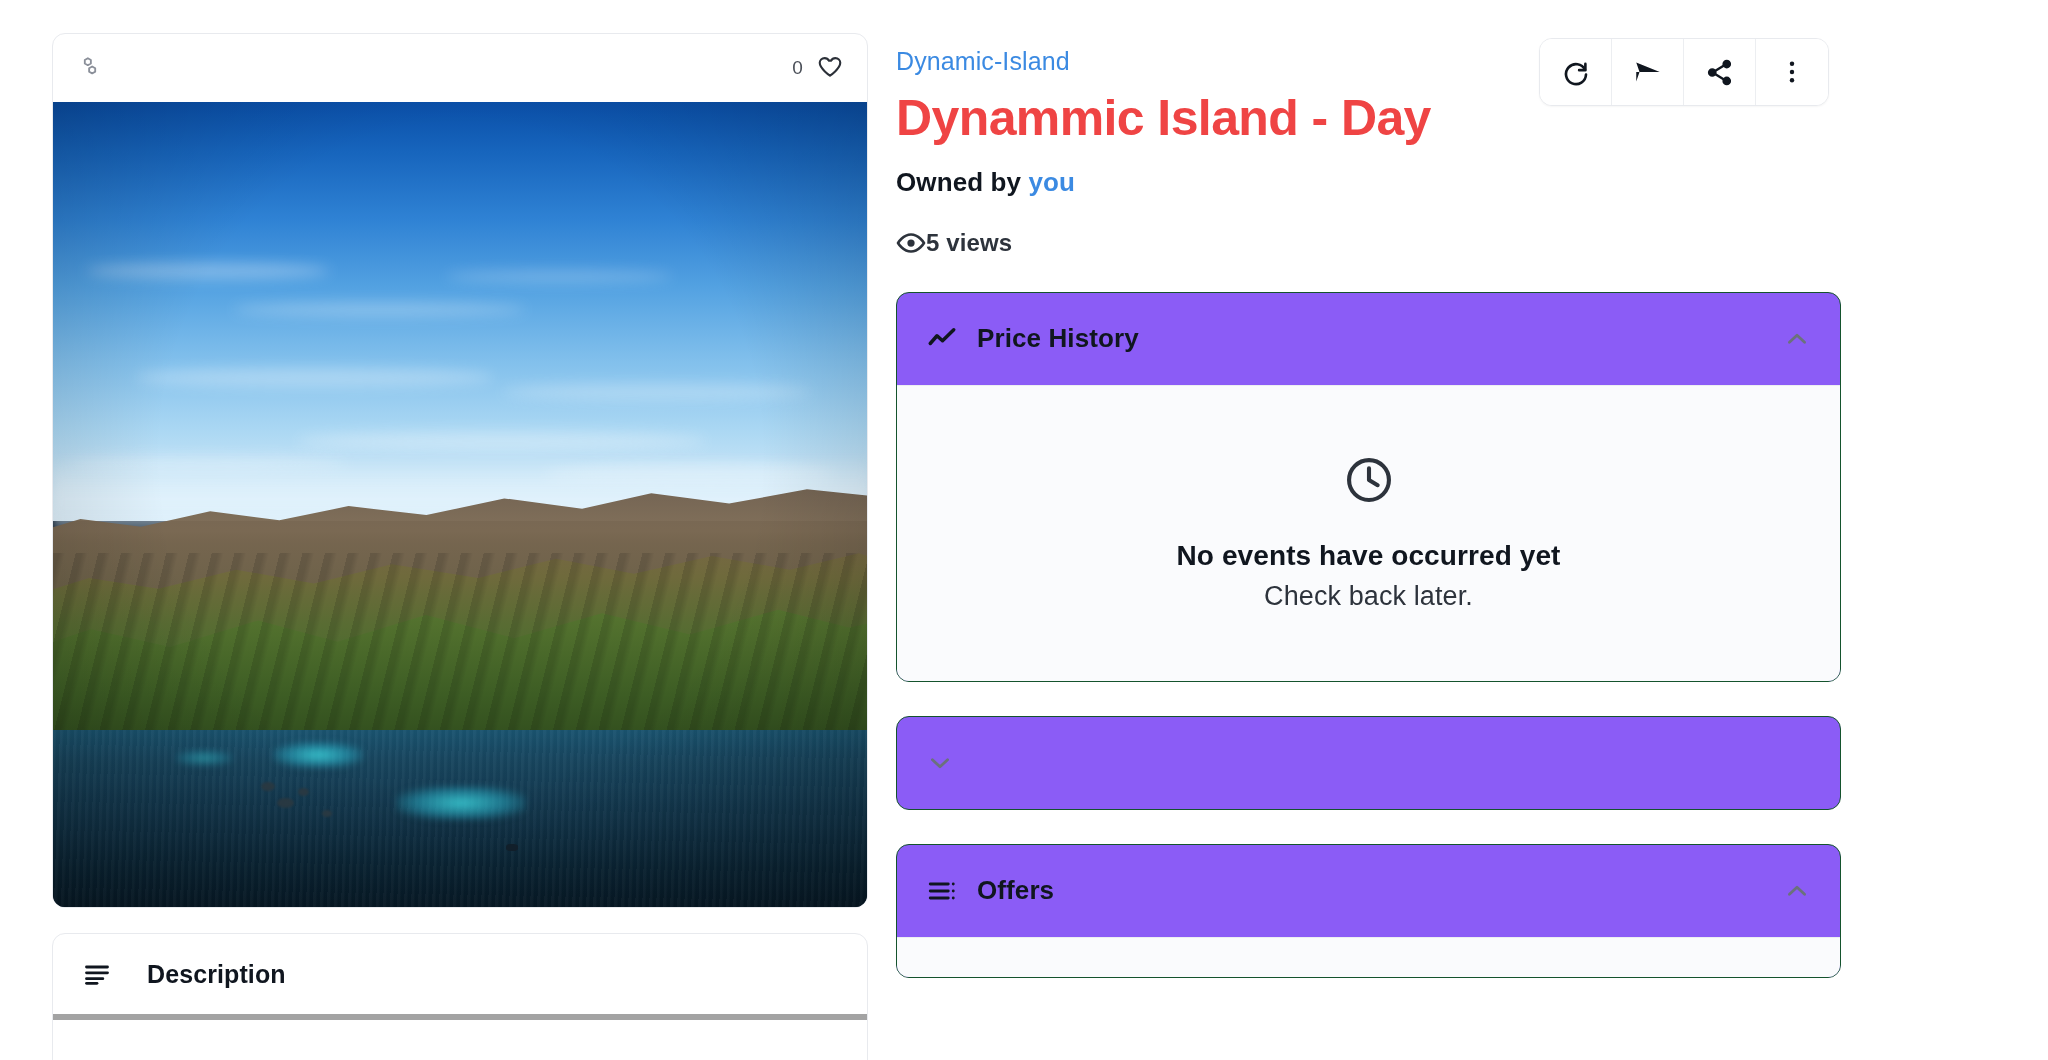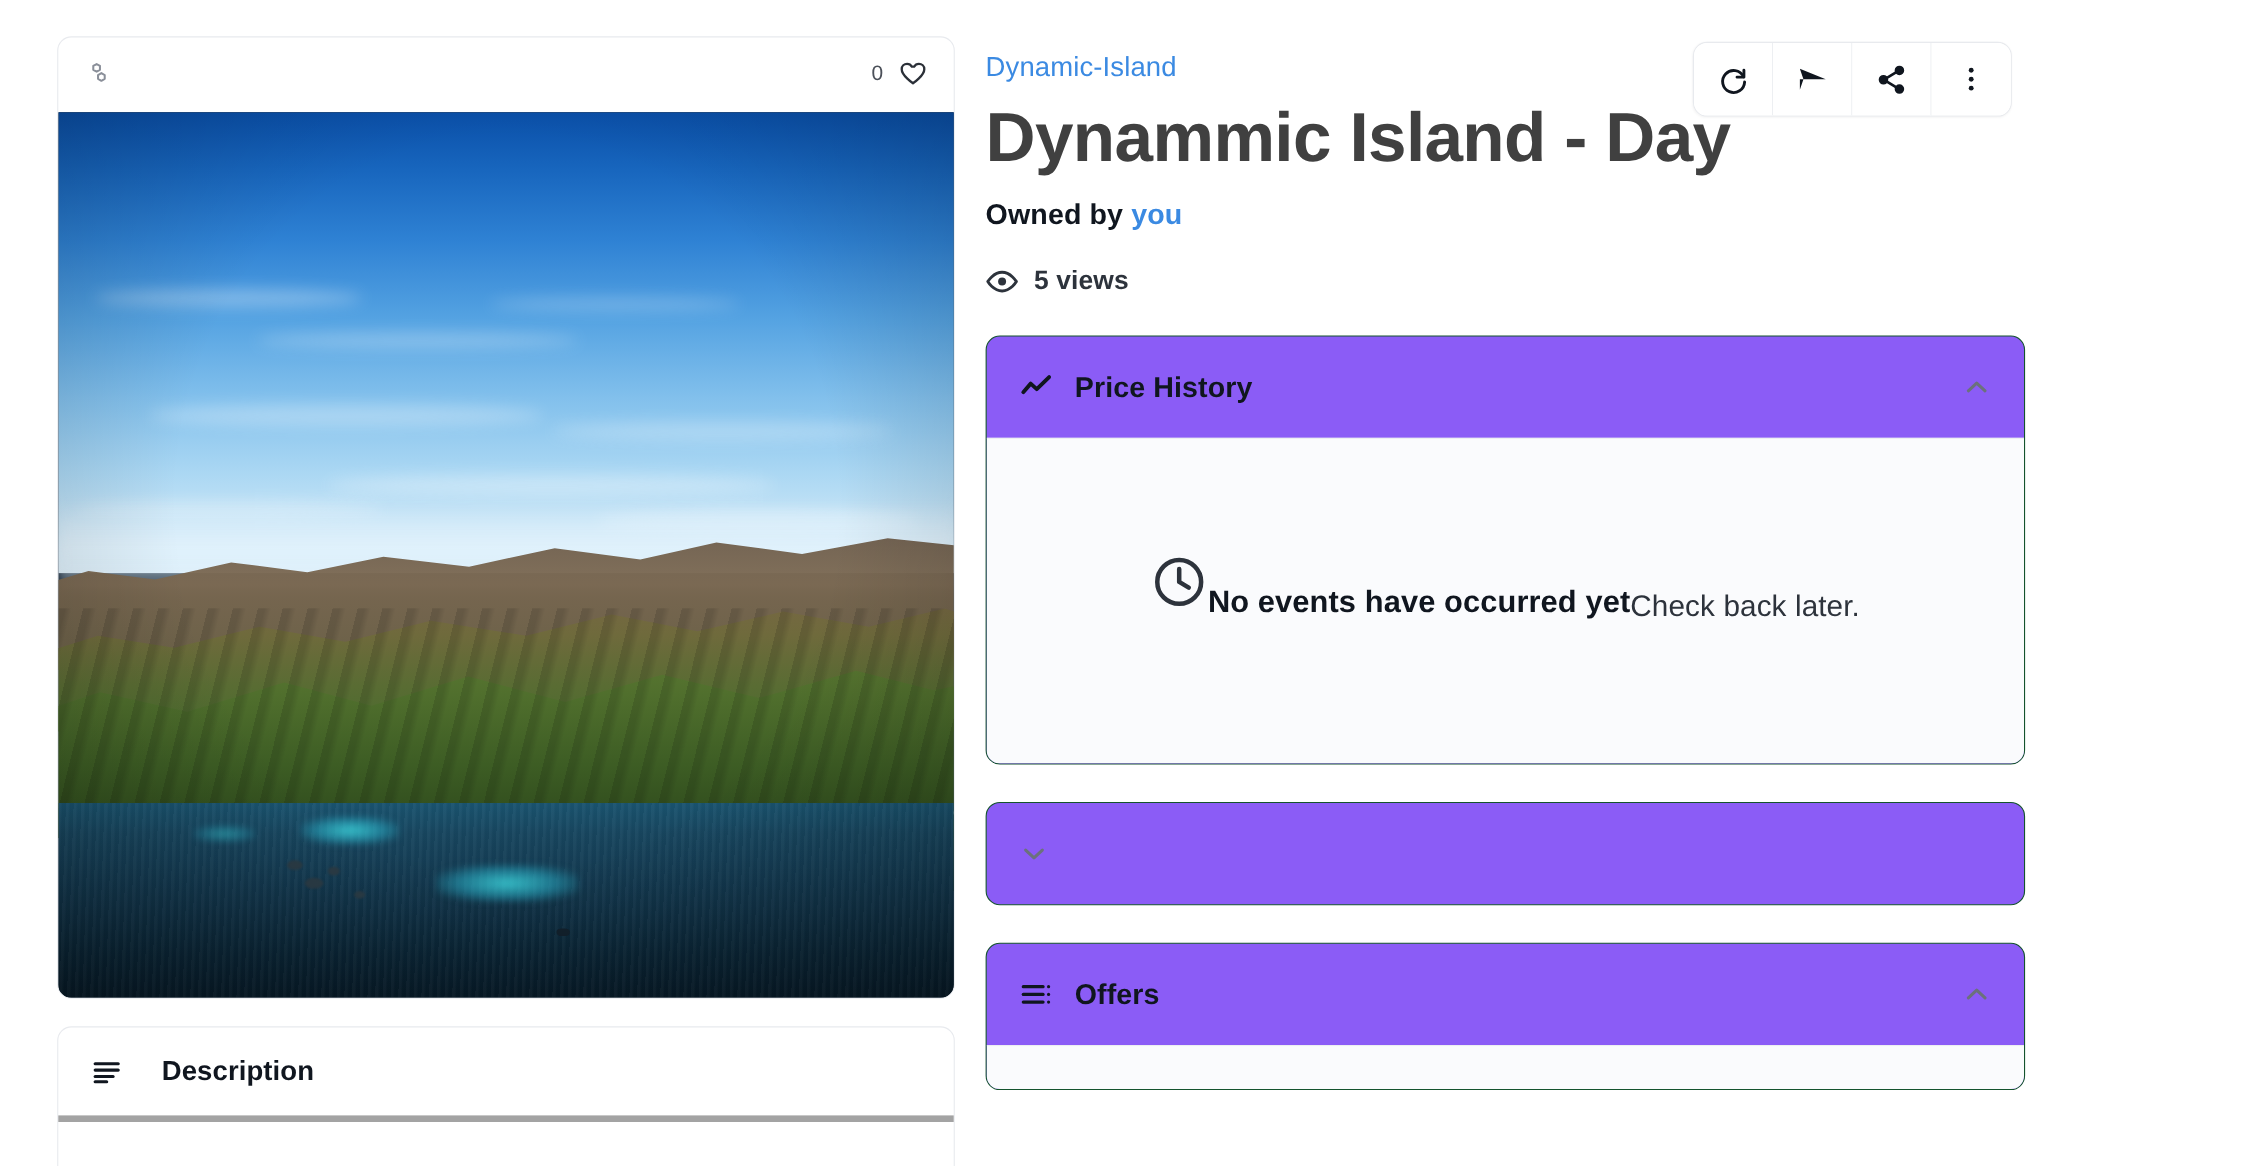--- a/index.html
+++ b/index.html
@@ -262,41 +262,40 @@
     font-size: 25px;
     color: #3b8ae2;
     font-weight: 500;
     letter-spacing: .1px;
     cursor: pointer;
     margin-top: 14px;
   }
 
   .asset-title {
     margin-top: 16px;
-    font-size: 63px;
+    font-size: 50px;
     line-height: 1.05;
     font-weight: 700;
-    color: #404040;
+    color: #ef4444;
     letter-spacing: -.6px;
   }
 
   .owner-line {
     margin-top: 22px;
     font-size: 26px;
     font-weight: 700;
     color: #10161f;
     letter-spacing: .1px;
   }
   .owner-link { color: #3b8ae2; cursor: pointer; }
 
   .views-row {
     margin-top: 30px;
     display: flex;
     align-items: center;
-    gap: 14px;
   }
   .views-text {
     font-size: 24px;
     font-weight: 700;
     color: #2d333c;
     letter-spacing: .1px;
   }
 
   .panel {
     margin-top: 34px;
@@ -324,20 +323,21 @@
     color: #10161f;
     letter-spacing: .1px;
   }
   .chev { color: #6b717c; display: flex; align-items: center; }
 
   .panel-body {
     border-top: 1px solid #eceef1;
     background: #fafbfd;
     height: 296px;
     display: flex;
+    flex-direction: column;
     align-items: center;
     justify-content: center;
     gap: 0;
   }
   .empty-icon { color: #2d333c; margin-bottom: 30px; }
   .empty-title {
     font-size: 28px;
     font-weight: 700;
     color: #10161f;
     letter-spacing: .1px;

